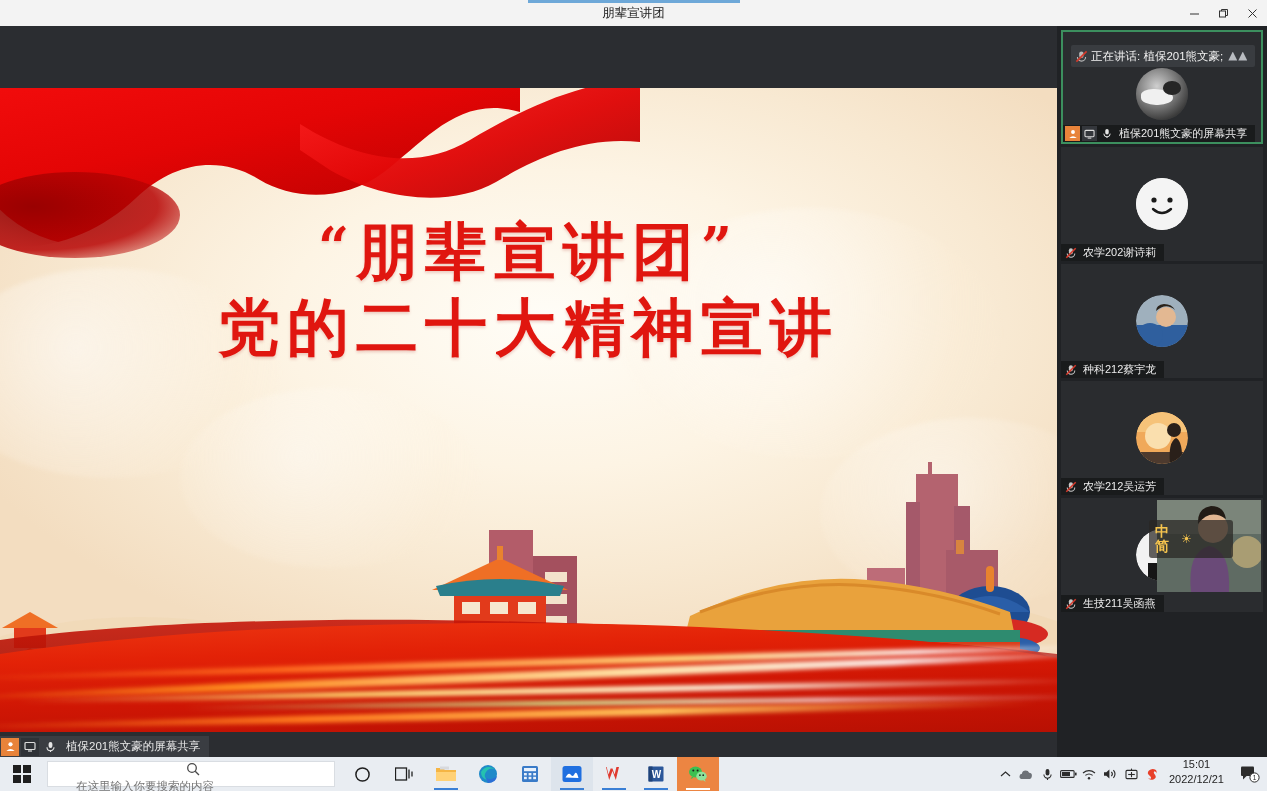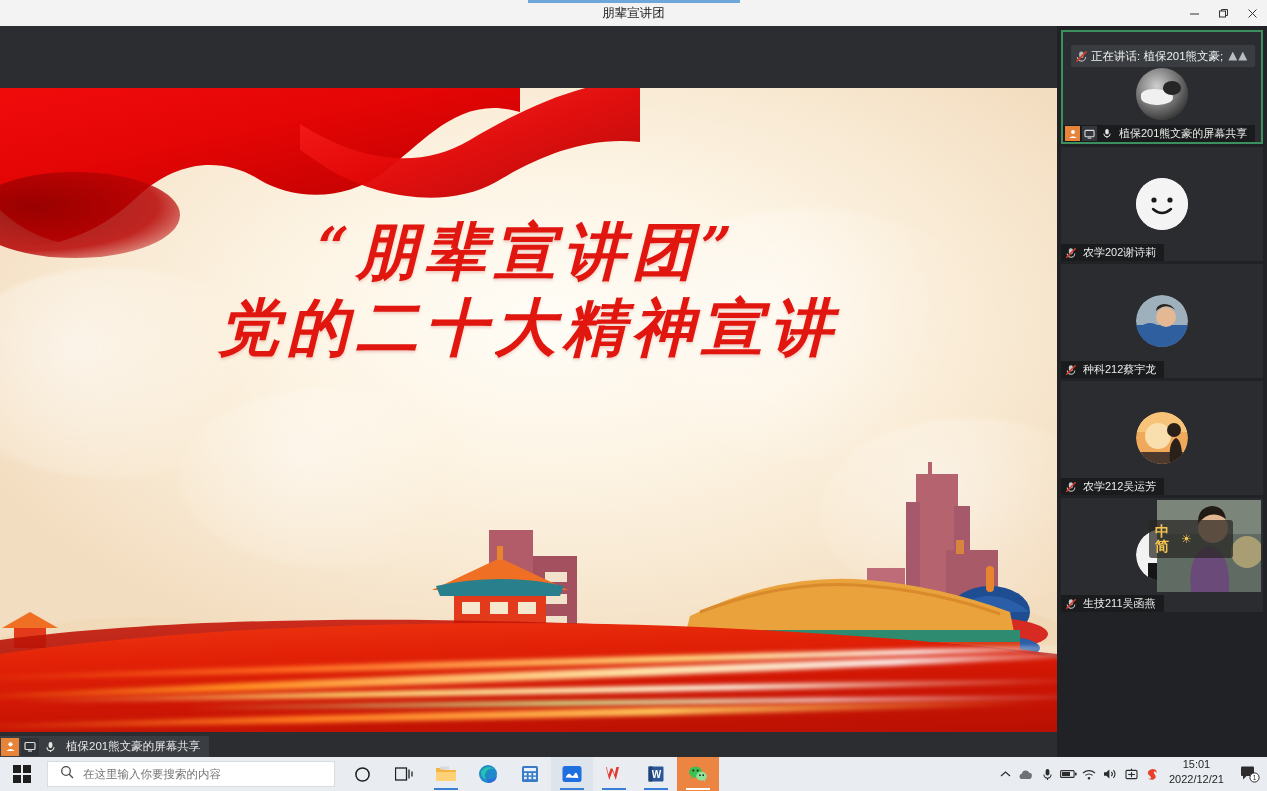--- a/index.html
+++ b/index.html
@@ -38,21 +38,21 @@
     background:#2b2d31;
   }
 
   
   .stage{
     position:absolute; left:0; top:0; width:1057px; height:731px;
     background:#2b2d31;
   }
   .share-surface{
     position:absolute; left:0; top:62px; width:1057px; height:644px;
-    overflow:hidden; background:#f7ecd9;font-style:italic;
+    overflow:hidden; background:#f7ecd9;
   }
 
   
   .slide-bg{
     position:absolute; inset:0;
     background:
       radial-gradient(ellipse 60% 55% at 52% 36%, #fffdf7 0%, #fdf4e4 42%, #f8e9d2 72%, #f3ddc0 100%);
   }
   
   .cloud{
@@ -196,21 +196,21 @@
   
   .taskbar{
     position:absolute; left:0; top:757px; width:1267px; height:34px;
     background:#e9edf2; display:flex; align-items:center;
   }
   .start{
     width:44px; height:34px; display:flex; align-items:center; justify-content:center;
   }
   .search{
     width:288px; height:26px; background:#fff; border:1px solid #d9dde2;
-    display:flex; align-items:center; margin-left:3px;
+    display:flex; align-items:center; margin-left:3px;flex-direction:column;
   }
   .search .mag{ margin:0 9px 0 12px; flex:0 0 auto; }
   .search input{
     border:0; outline:0; font-size:11.5px; color:#3d3d3d; background:transparent;
     width:230px; font-family:"Liberation Sans", sans-serif;
   }
   .tb-apps{ display:flex; align-items:center; margin-left:6px; }
   .app{
     width:42px; height:34px; position:relative;
     display:flex; align-items:center; justify-content:center;

